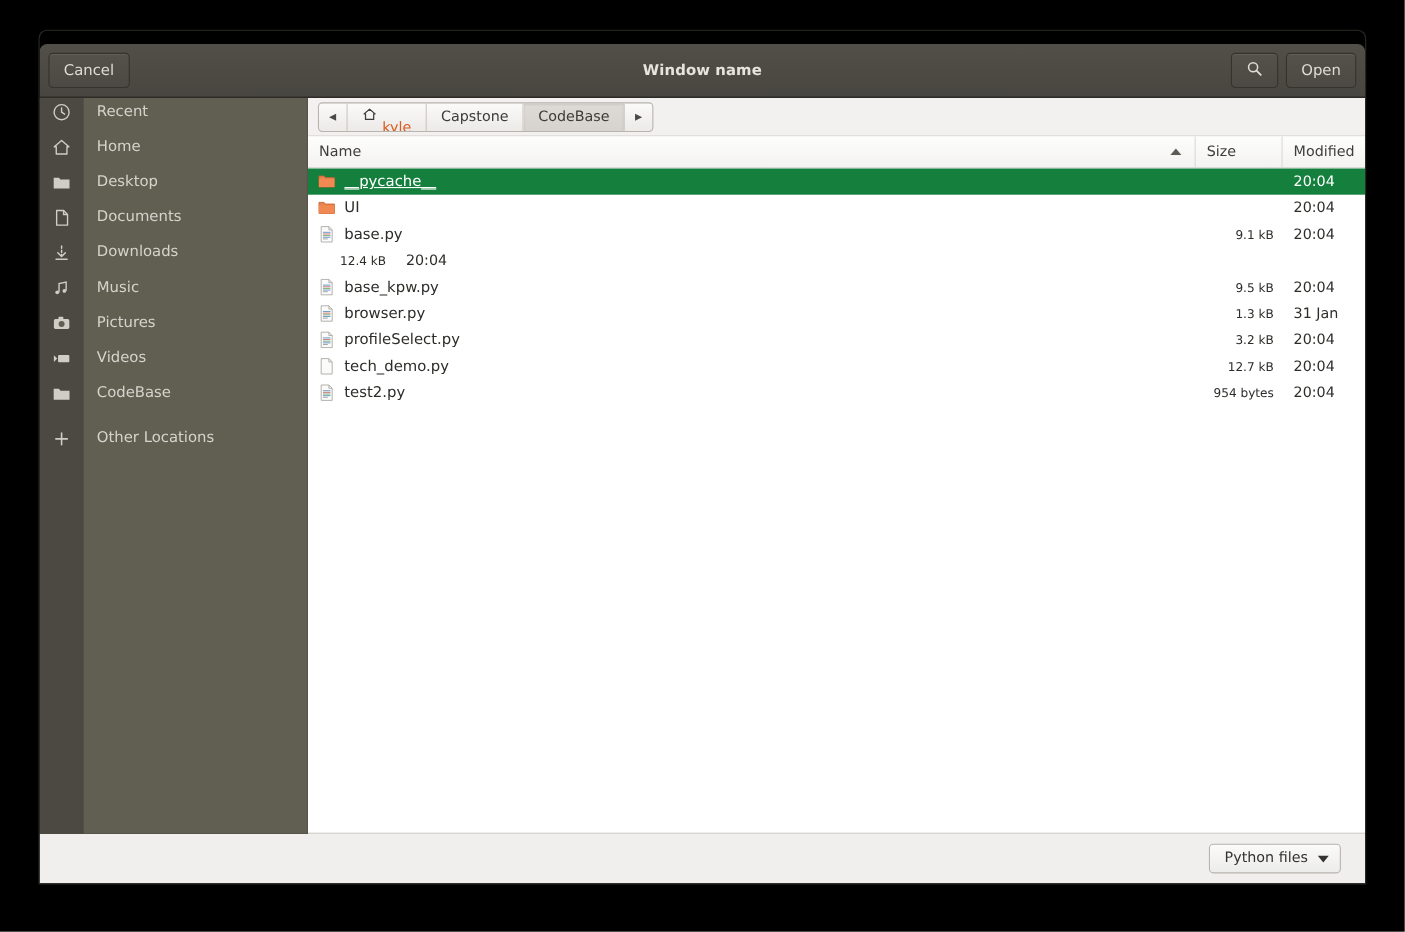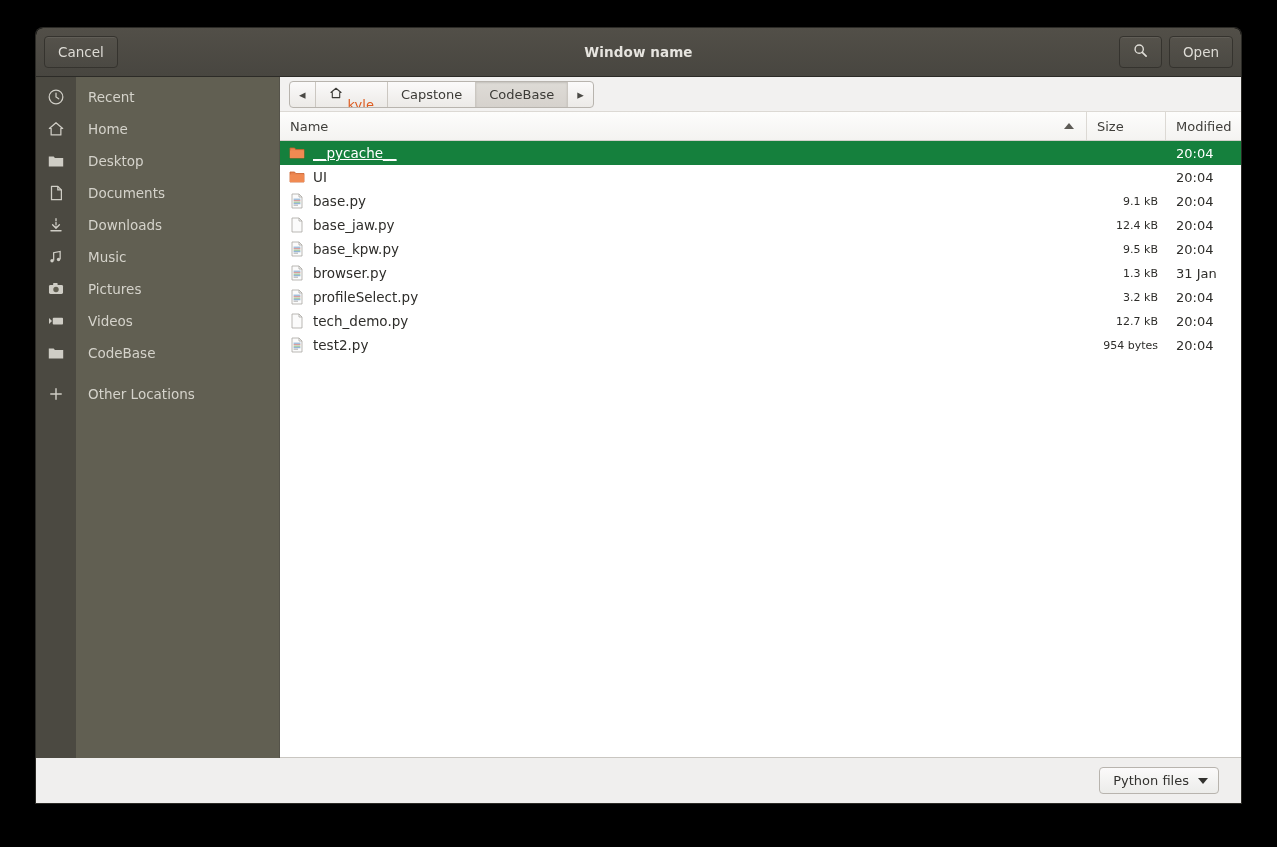--- a/index.html
+++ b/index.html
@@ -30,20 +30,21 @@
   #headerbar {
     height: 49px;
     flex: 0 0 49px;
     background: linear-gradient(to bottom, #524f48 0%, #484640 100%);
     border-bottom: 1px solid #2c2b27;
     display: flex;
     align-items: center;
     padding: 0 8px;
     position: relative;
     border-radius: 7px 7px 0 0;
+    margin-top: 12px;
   }
   .hb-title {
     position: absolute;
     left: 0; right: 0;
     text-align: center;
     font-size: 13.5px;
     font-weight: bold;
     color: #e6e4df;
     pointer-events: none;
     letter-spacing: 0.1px;
@@ -90,21 +91,21 @@
   #sidebar::before {
     content: "";
     position: absolute;
     left: 0; top: 0; bottom: 0;
     width: 40px;
     background: #4b4941;
   }
   .side-item {
     height: 32px;
     display: flex;
-    align-items: center;
+    align-items: flex-start;
     cursor: pointer;
     position: relative;
     z-index: 1;
   }
   .side-ico {
     width: 40px;
     flex: 0 0 40px;
     display: flex;
     align-items: center;
     justify-content: center;
@@ -485,29 +486,20 @@
                   </g>
                 </svg>
             </span>
             <span class="fname">base.py</span>
           </div>
           <div class="fsize">9.1 kB</div>
           <div class="fmod">20:04</div>
         </div>
 
         <div class="frow">
-          <div class="fname-cell">
-            <span class="ficon">
-              <svg width="16" height="16" viewBox="0 0 16 16">
-                  <path d="M3 1h7l3 3v11H3V1z" fill="#fbfbfb" stroke="#a9a7a2" stroke-width="0.8"></path>
-                  <path d="M10 1v3h3" fill="none" stroke="#a9a7a2" stroke-width="0.8"></path>
-                </svg>
-            </span>
-            <span class="fname">base_jaw.py</span>
-          </div>
           <div class="fsize">12.4 kB</div>
           <div class="fmod">20:04</div>
         </div>
 
         <div class="frow">
           <div class="fname-cell">
             <span class="ficon">
               <svg width="16" height="16" viewBox="0 0 16 16">
                   <path d="M3 1h7l3 3v11H3V1z" fill="#fbfbfb" stroke="#a9a7a2" stroke-width="0.8"></path>
                   <path d="M10 1v3h3" fill="none" stroke="#a9a7a2" stroke-width="0.8"></path>

